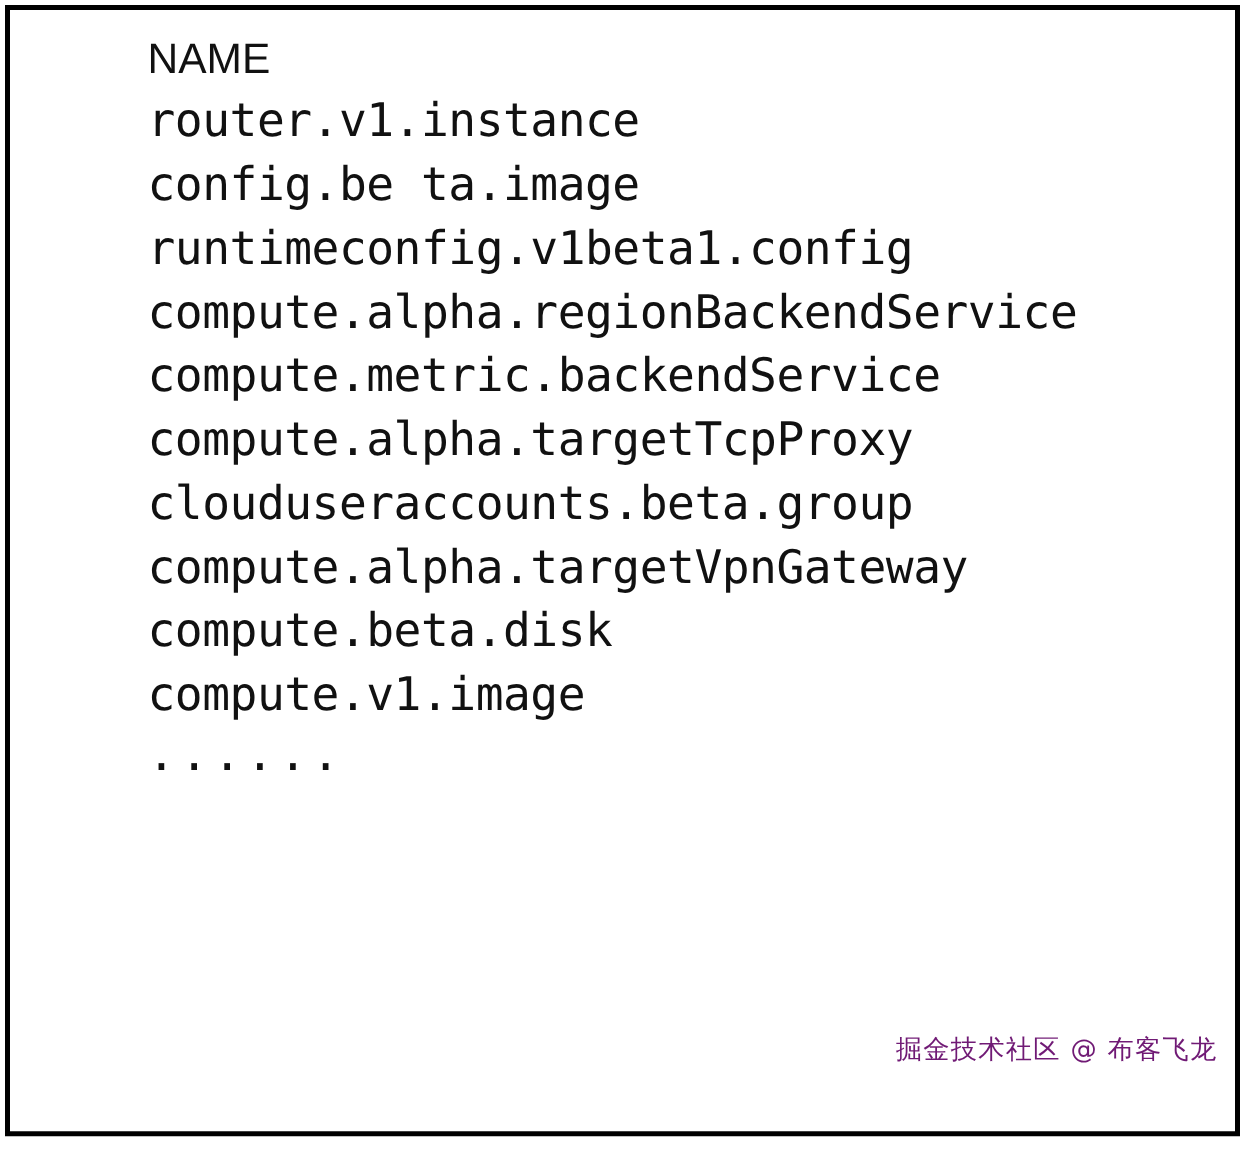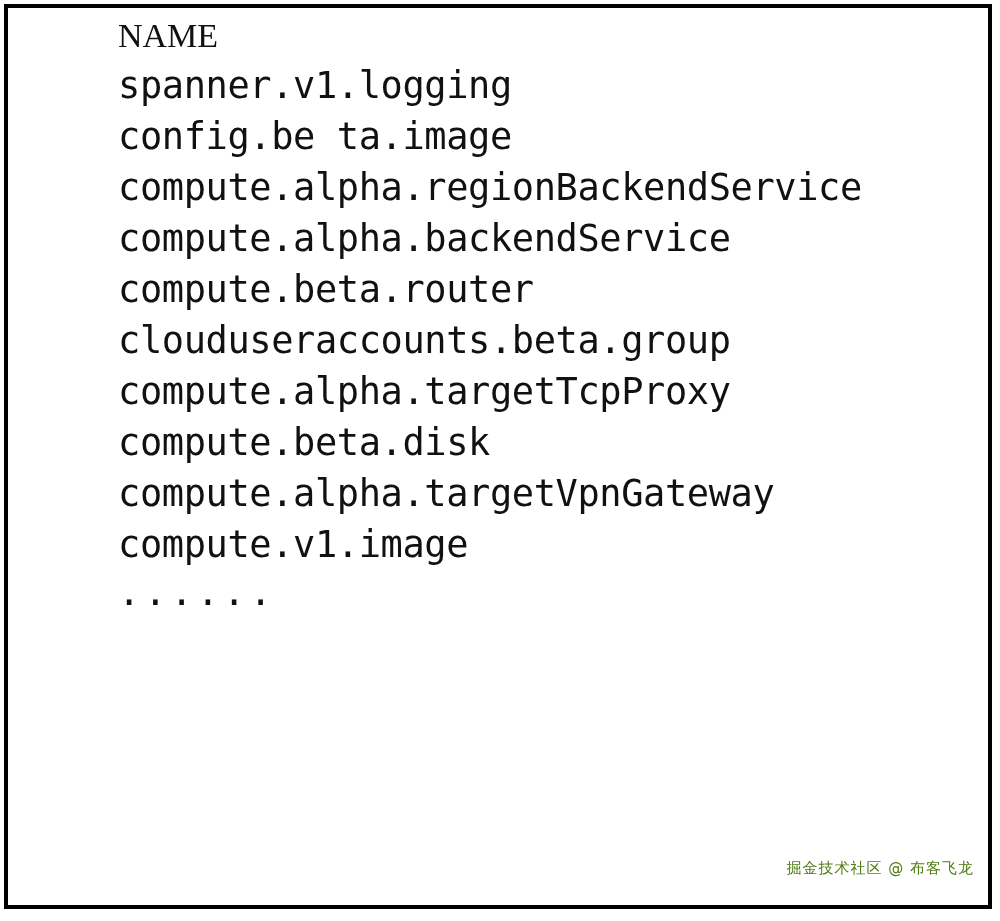--- a/index.html
+++ b/index.html
@@ -40,63 +40,64 @@
     color: #111111;
     font-size: 37px;
     line-height: 51px;
     letter-spacing: -0.4px;
     white-space: pre;
     font-family: "DejaVu Sans Mono", "Liberation Mono", monospace;
   }
 
   
   .output-line.header-line {
-    font-family: Liberation Serif, serif;
+    font-family: Liberation Sans, sans-serif;
     font-size: 34px;
     line-height: 48px;
     letter-spacing: 0px;
+    margin-top: 11px;
   }
 
   .output-line.ellipsis-line {
     font-size: 37px;
     line-height: 46px;
     letter-spacing: 4px;
   }
 
   .watermark {
     position: absolute;
     right: 14px;
-    bottom: 24px;
-    color: #4d7c0f;
-    font-size: 15px;
+    bottom: 53px;
+    color: #701a75;
+    font-size: 21px;
     line-height: 26px;
     white-space: pre;
     font-family: "DejaVu Sans", "Liberation Sans", sans-serif;
     letter-spacing: 1px;
     user-select: none;
   }
 </style>
 </head>
 <body>
 
 <div class="terminal-frame">
 
   <div class="output-body">
 
     <span class="output-line header-line">NAME</span>
 
-    <span class="output-line">spanner.v1.logging</span>
+    <span class="output-line">router.v1.instance</span>
     <span class="output-line">config.be ta.image</span>
+    <span class="output-line">runtimeconfig.v1beta1.config</span>
     <span class="output-line">compute.alpha.regionBackendService</span>
-    <span class="output-line">compute.alpha.backendService</span>
-    <span class="output-line">compute.beta.router</span>
+    <span class="output-line">compute.metric.backendService</span>
+    <span class="output-line">compute.alpha.targetTcpProxy</span>
     <span class="output-line">clouduseraccounts.beta.group</span>
-    <span class="output-line">compute.alpha.targetTcpProxy</span>
+    <span class="output-line">compute.alpha.targetVpnGateway</span>
     <span class="output-line">compute.beta.disk</span>
-    <span class="output-line">compute.alpha.targetVpnGateway</span>
     <span class="output-line">compute.v1.image</span>
 
     <span class="output-line ellipsis-line">......</span>
   </div>
 
   <div class="watermark">掘金技术社区 @ 布客飞龙</div>
 
 </div>
 
 </body></html>

